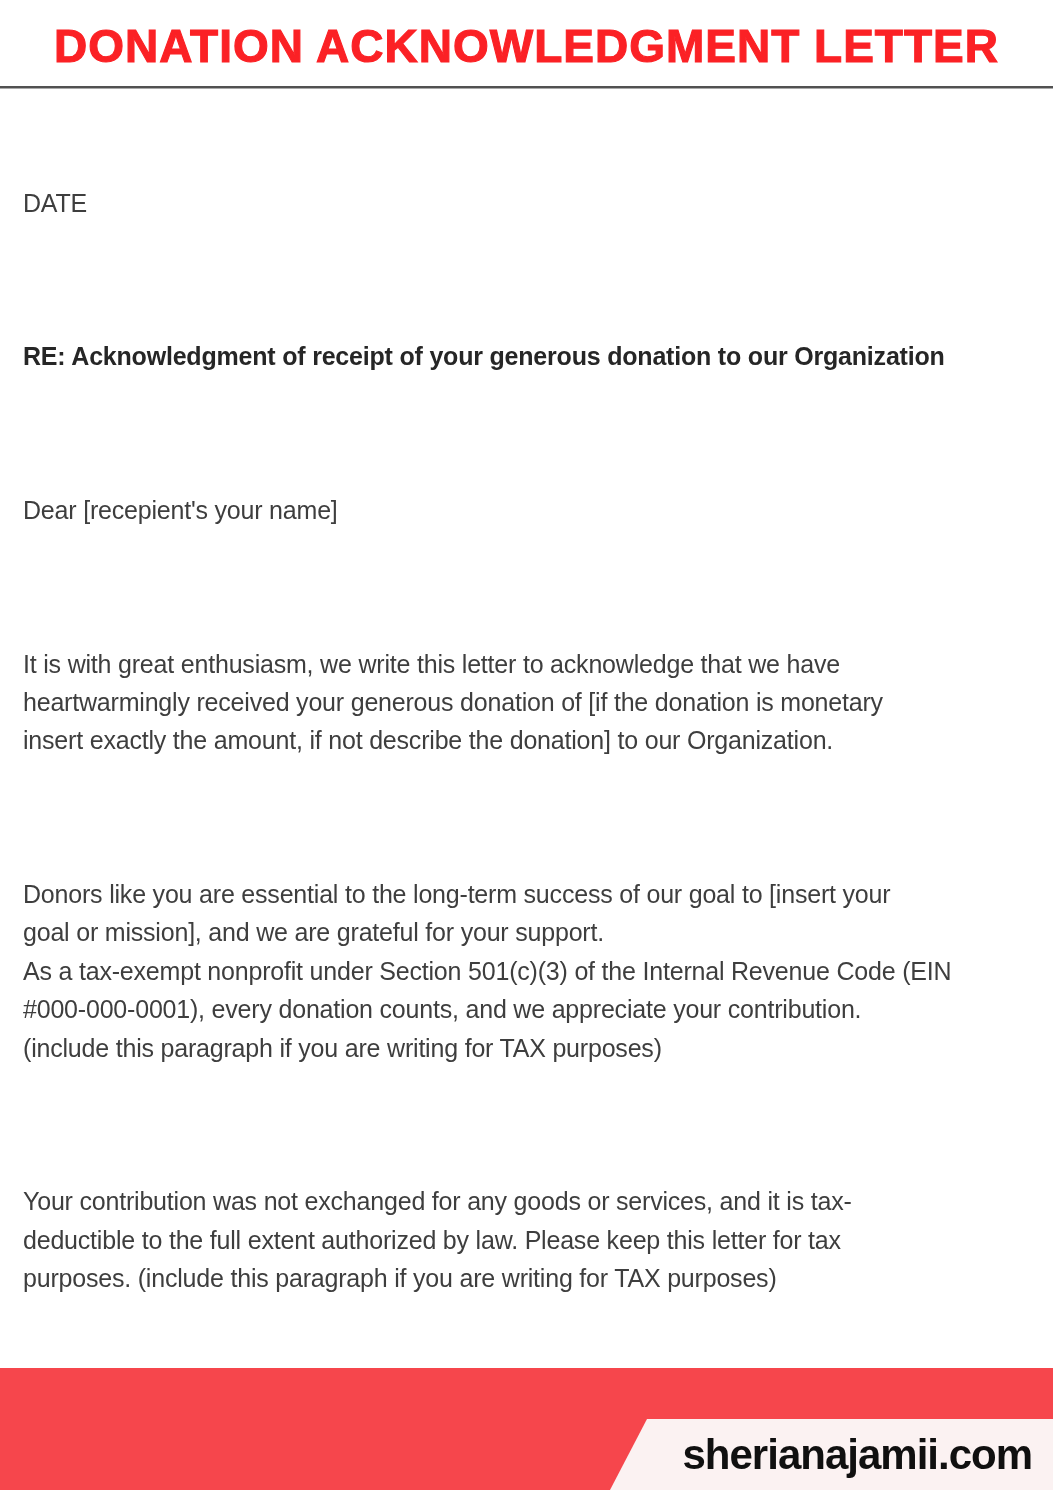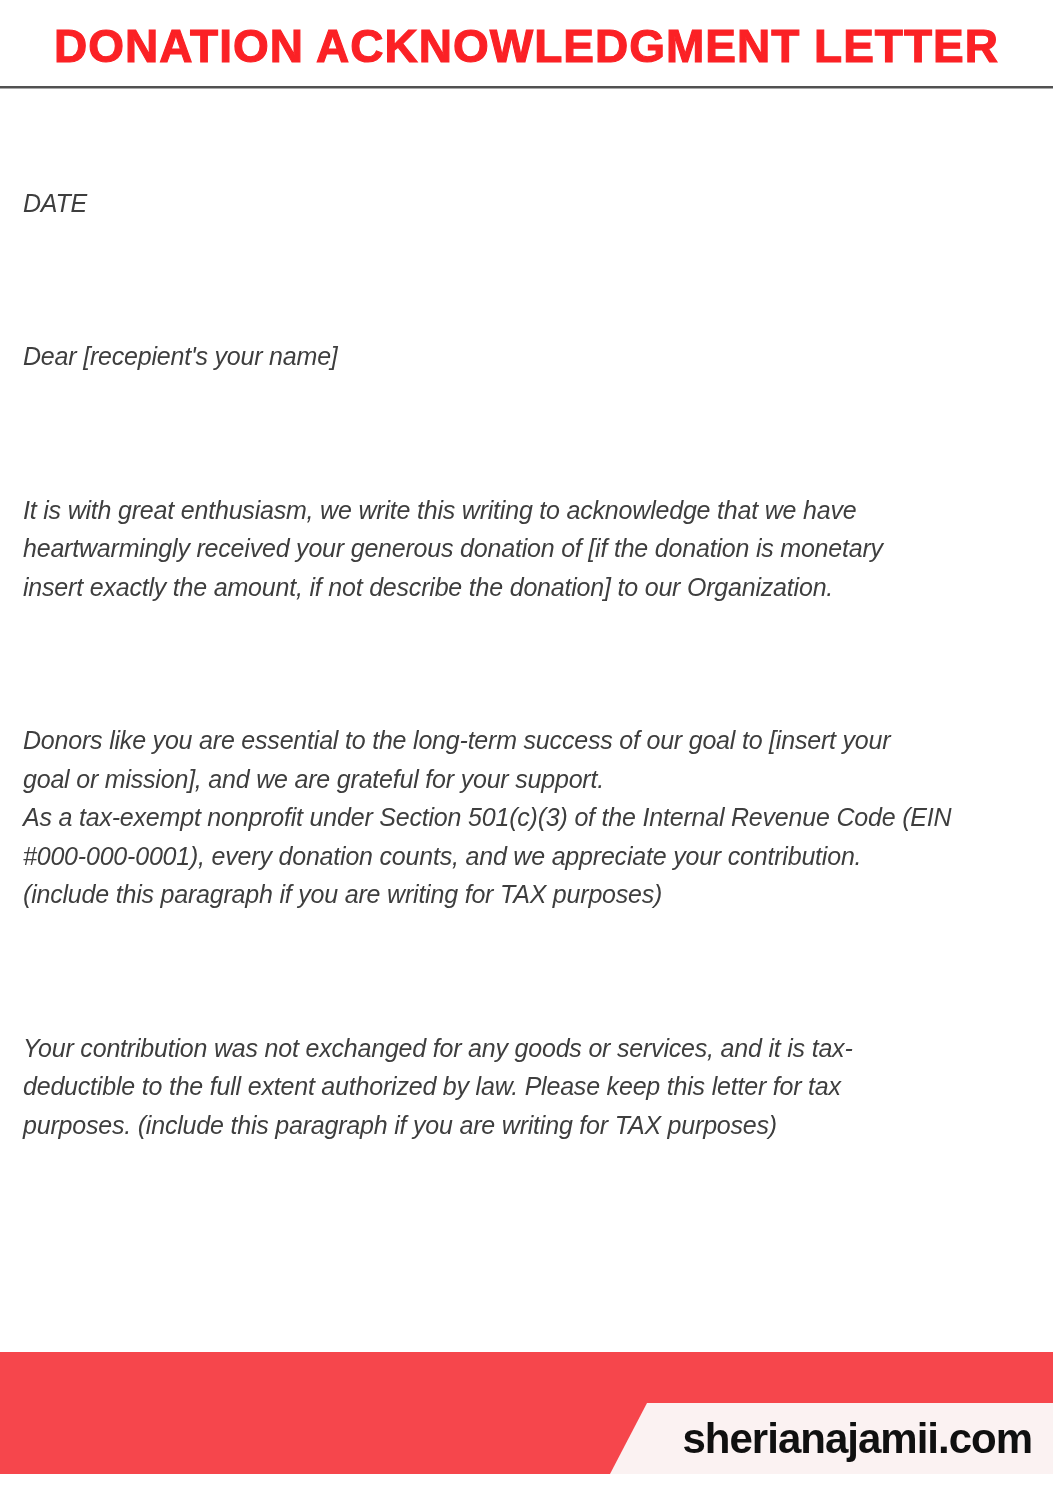--- a/index.html
+++ b/index.html
@@ -43,33 +43,33 @@
     top: 88px;
     left: 23px;
     right: 0;
     color: #3e3e3e;
     font-size: 25px;
     line-height: 38.4px;
     letter-spacing: -0.2px;
     white-space: pre;
   }
 
-  .letter p { margin: 0 0 38.4px 0; font-style: italic; }
+  .letter p { margin: 0 0 38.4px 0; }
   .letter p:first-child { margin-top: 19px; }
 
   .subject {
     font-weight: bold;
     color: #262626;
   }
 
   
   .footer-band {
     position: absolute;
     left: 0;
-    bottom: 16px;
+    bottom: 0;
     width: 100%;
     height: 122px;
     background: #f6464c;
   }
 
   .footer-tab {
     position: absolute;
     right: 0;
     bottom: 0;
     width: 443px;
@@ -95,22 +95,23 @@
 <body>
 
 <div class="page">
 
   <h1 class="title">DONATION ACKNOWLEDGMENT LETTER</h1>
 
   <div class="divider"></div>
 
   <main class="letter">
     <p>DATE</p>
+    <p class="subject">RE: Acknowledgment of receipt of your generous donation to our Organization</p>
     <p>Dear [recepient's your name]</p>
-    <p>It is with great enthusiasm, we write this writing to acknowledge that we have
+    <p>It is with great enthusiasm, we write this letter to acknowledge that we have
 heartwarmingly received your generous donation of [if the donation is monetary
 insert exactly the amount, if not describe the donation] to our Organization.</p>
     <p>Donors like you are essential to the long-term success of our goal to [insert your
 goal or mission], and we are grateful for your support.
 As a tax-exempt nonprofit under Section 501(c)(3) of the Internal Revenue Code (EIN
 #000-000-0001), every donation counts, and we appreciate your contribution.
 (include this paragraph if you are writing for TAX purposes)</p>
     <p>Your contribution was not exchanged for any goods or services, and it is tax-
 deductible to the full extent authorized by law. Please keep this letter for tax
 purposes. (include this paragraph if you are writing for TAX purposes)</p>

